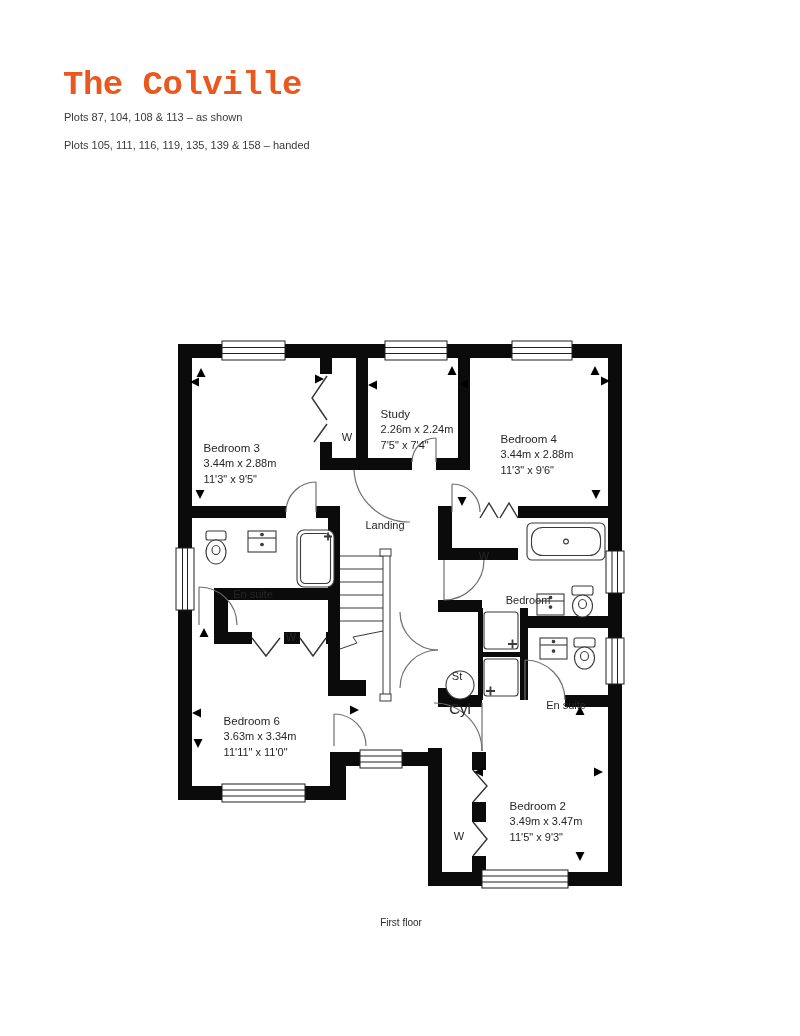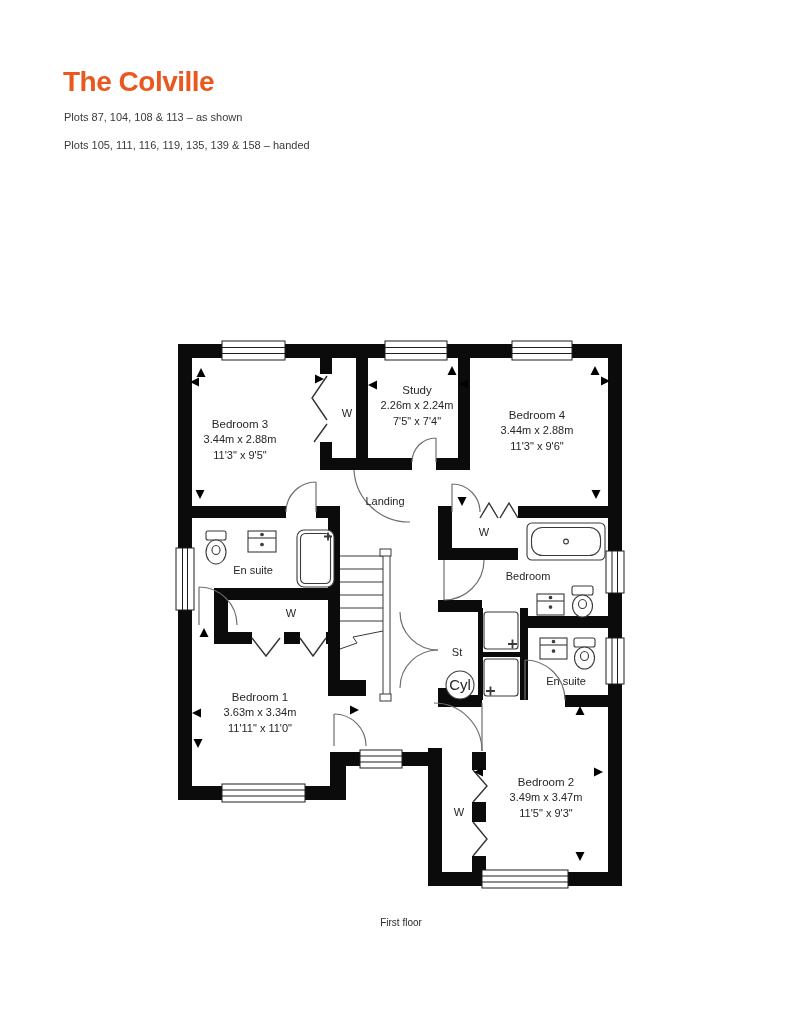--- a/index.html
+++ b/index.html
@@ -2,32 +2,32 @@
 <html><head>
 <meta charset="utf-8">
 <style>
   html,body{margin:0;padding:0;}
   body{
     width:800px;height:1036px;position:relative;background:#ffffff;
     font-family:"Liberation Sans", sans-serif;color:#2e2e2e;overflow:hidden;
   }
   .page-title{
     position:absolute;left:63px;top:66px;margin:0;
-    font-size:28px;font-weight:700;letter-spacing:-0.5px;color:#e8581f;
+    font-size:34px;font-weight:700;letter-spacing:-0.5px;color:#e8581f;font-family:Liberation Mono, monospace;
   }
   .plots{
     position:absolute;left:64px;font-size:11px;color:#3a3a3a;white-space:nowrap;
   }
   .plots1{top:111px;}
   .plots2{top:139px;}
   .plan-svg{position:absolute;left:0;top:0;}
   .lbl{
     position:absolute;transform:translate(-50%,-50%);
-    text-align:center;white-space:nowrap;line-height:1.42;
-    font-size:11px;color:#262626;
+    text-align:left;white-space:nowrap;line-height:1.42;
+    font-size:11px;color:#262626;margin-top:24px;
   }
   .rn{font-size:11.5px;}
   .cyl-lbl{font-size:15px;}
   .caption{
     position:absolute;left:401px;top:922px;transform:translate(-50%,-50%);
     font-size:10px;color:#2b2b2b;white-space:nowrap;
   }
 </style>
 </head>
 <body>
@@ -249,21 +249,21 @@
 </div>
 <div class="lbl" style="left:385px;top:502px">Landing</div>
 <div class="lbl" style="left:484px;top:533px">W</div>
 <div class="lbl" style="left:253px;top:571px">En suite</div>
 <div class="lbl" style="left:528px;top:577px">Bedroom</div>
 <div class="lbl" style="left:291px;top:614px">W</div>
 <div class="lbl" style="left:457px;top:653px">St</div>
 <div class="lbl cyl-lbl" style="left:460px;top:685px">Cyl</div>
 <div class="lbl" style="left:566px;top:682px">En suite</div>
 <div class="lbl" style="left:260px;top:713px">
-  <div class="rn">Bedroom 1</div>
+  <div class="rn">Bedroom 6</div>
   <div>3.63m x 3.34m</div>
   <div>11'11" x 11'0"</div>
 </div>
 <div class="lbl" style="left:459px;top:813px">W</div>
 <div class="lbl" style="left:546px;top:798px">
   <div class="rn">Bedroom 2</div>
   <div>3.49m x 3.47m</div>
   <div>11'5" x 9'3"</div>
 </div>
 

